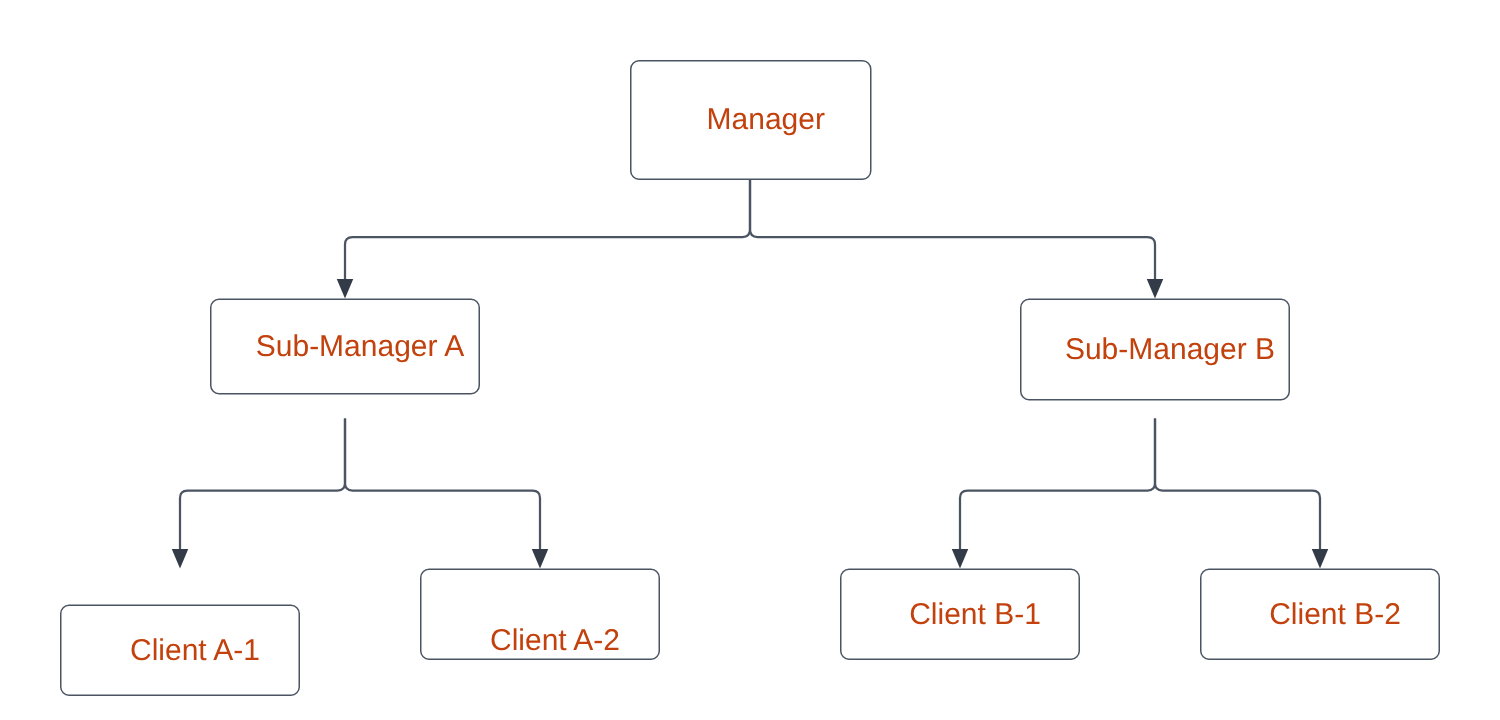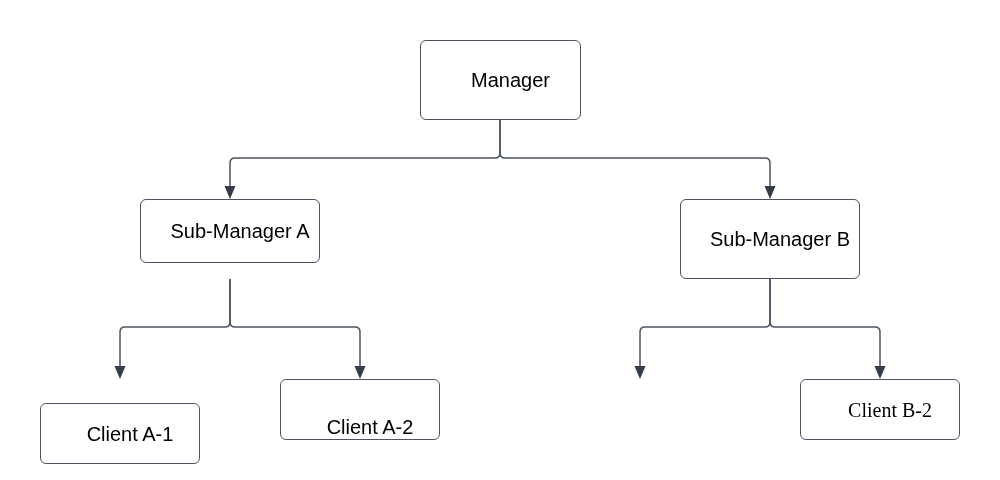--- a/index.html
+++ b/index.html
@@ -33,34 +33,34 @@
   }
   .node {
     position: absolute;
     box-sizing: border-box;
     background: #ffffff;
     border: 1.5px solid #4b5462;
     border-radius: 6px;
     display: flex;
     align-items: center;
     justify-content: center;
-    color: #000000;
+    color: #c2410c;
     font-size: 20px;
     line-height: 1.2;
     text-align: center;
     white-space: nowrap;
     padding-left: 20px;
   }
   .node-manager   { left: 420px; top: 40px;  width: 161px; height: 80px; }
   .node-sub-a     { left: 140px; top: 199px; width: 180px; height: 64px; }
-  .node-sub-b     { left: 680px; top: 199px; width: 180px; height: 80px; }
+  .node-sub-b     { left: 680px; top: 199px; width: 180px; height: 68px; }
   .node-client-a1 { left: 40px;  top: 379px; width: 160px; height: 61px; margin-top: 24px; }
   .node-client-a2 { left: 280px; top: 379px; width: 160px; height: 61px; align-items: flex-end; }
   .node-client-b1 { left: 560px; top: 379px; width: 160px; height: 61px; }
-  .node-client-b2 { left: 800px; top: 379px; width: 160px; height: 61px; font-family: Liberation Serif, serif; }
+  .node-client-b2 { left: 800px; top: 379px; width: 160px; height: 61px; }
 </style>
 </head>
 <body>
 
 <div class="canvas">
 
   <svg class="connectors" viewBox="0 0 1000 480" xmlns="http://www.w3.org/2000/svg">
 
     <path class="edge" d="M 500 120 V 153 Q 500 158 495 158 H 235 Q 230 158 230 163 V 186"></path>
     <polygon class="arrowhead" points="224.5,186 235.5,186 230,199"></polygon>
@@ -94,18 +94,21 @@
   </div>
 
   <div class="node node-client-a1">
     <span>Client A-1</span>
   </div>
 
   <div class="node node-client-a2">
     <span>Client A-2</span>
   </div>
 
+  <div class="node node-client-b1">
+    <span>Client B-1</span>
+  </div>
 
   <div class="node node-client-b2">
     <span>Client B-2</span>
   </div>
 
 </div>
 
 </body></html>

